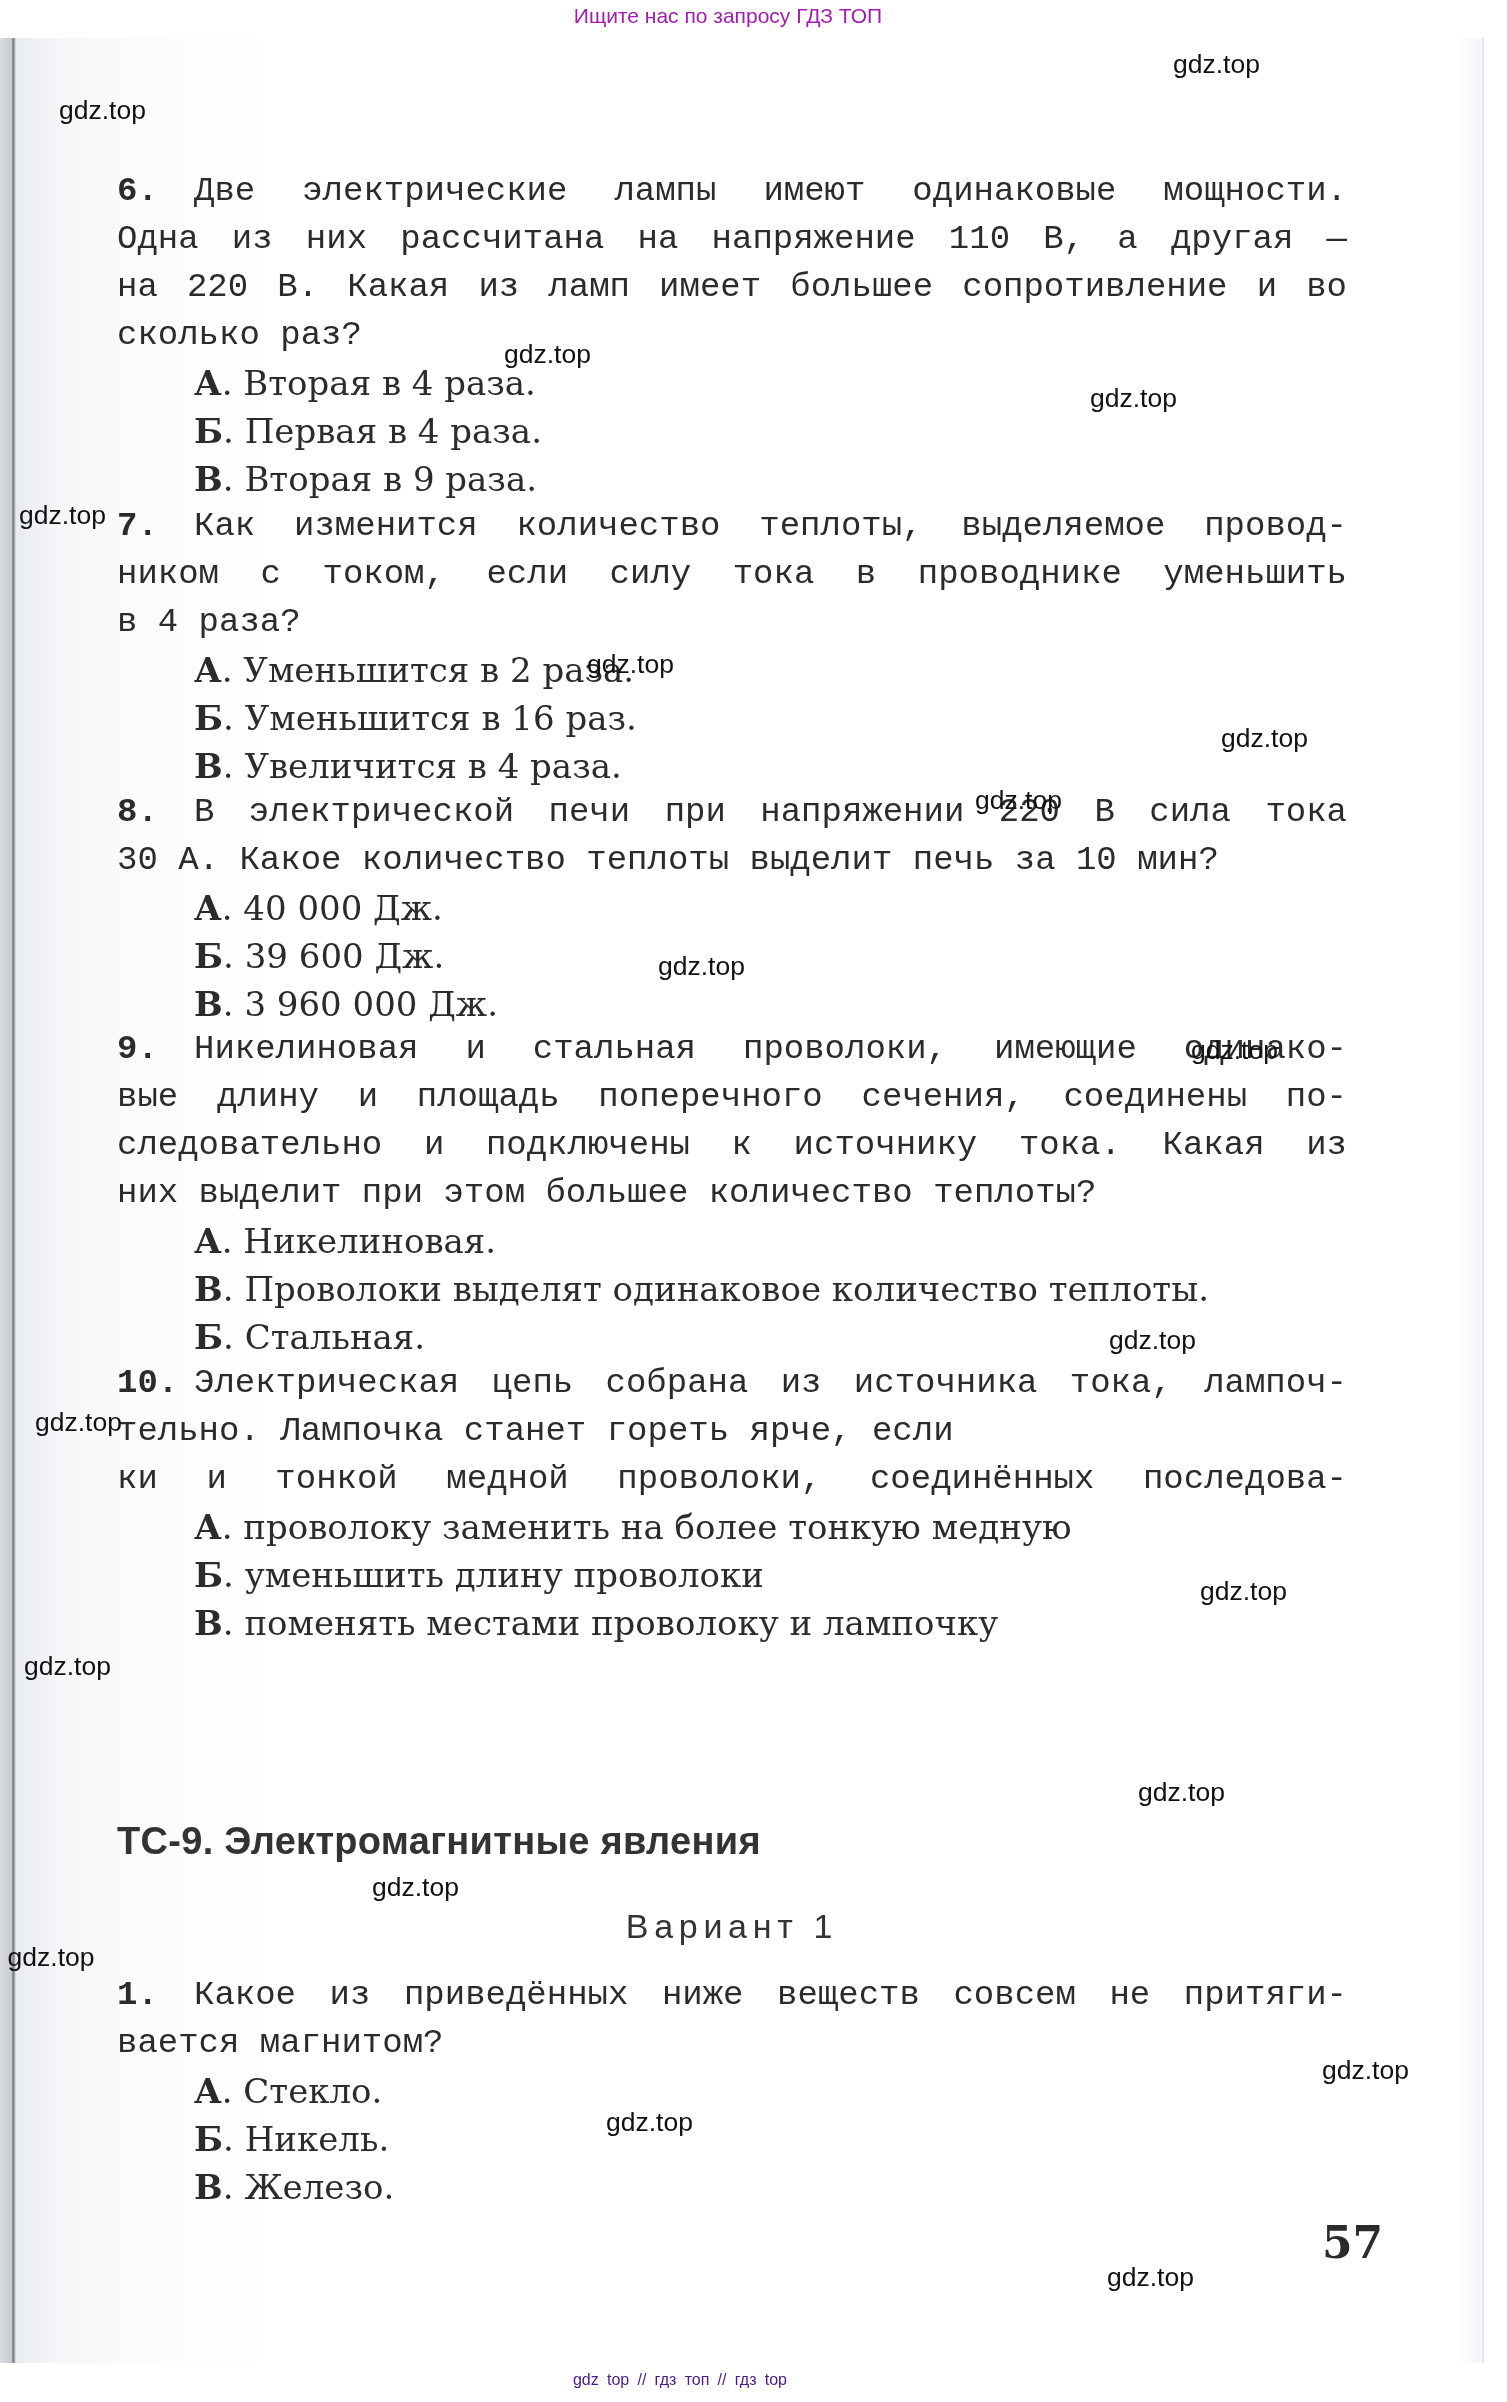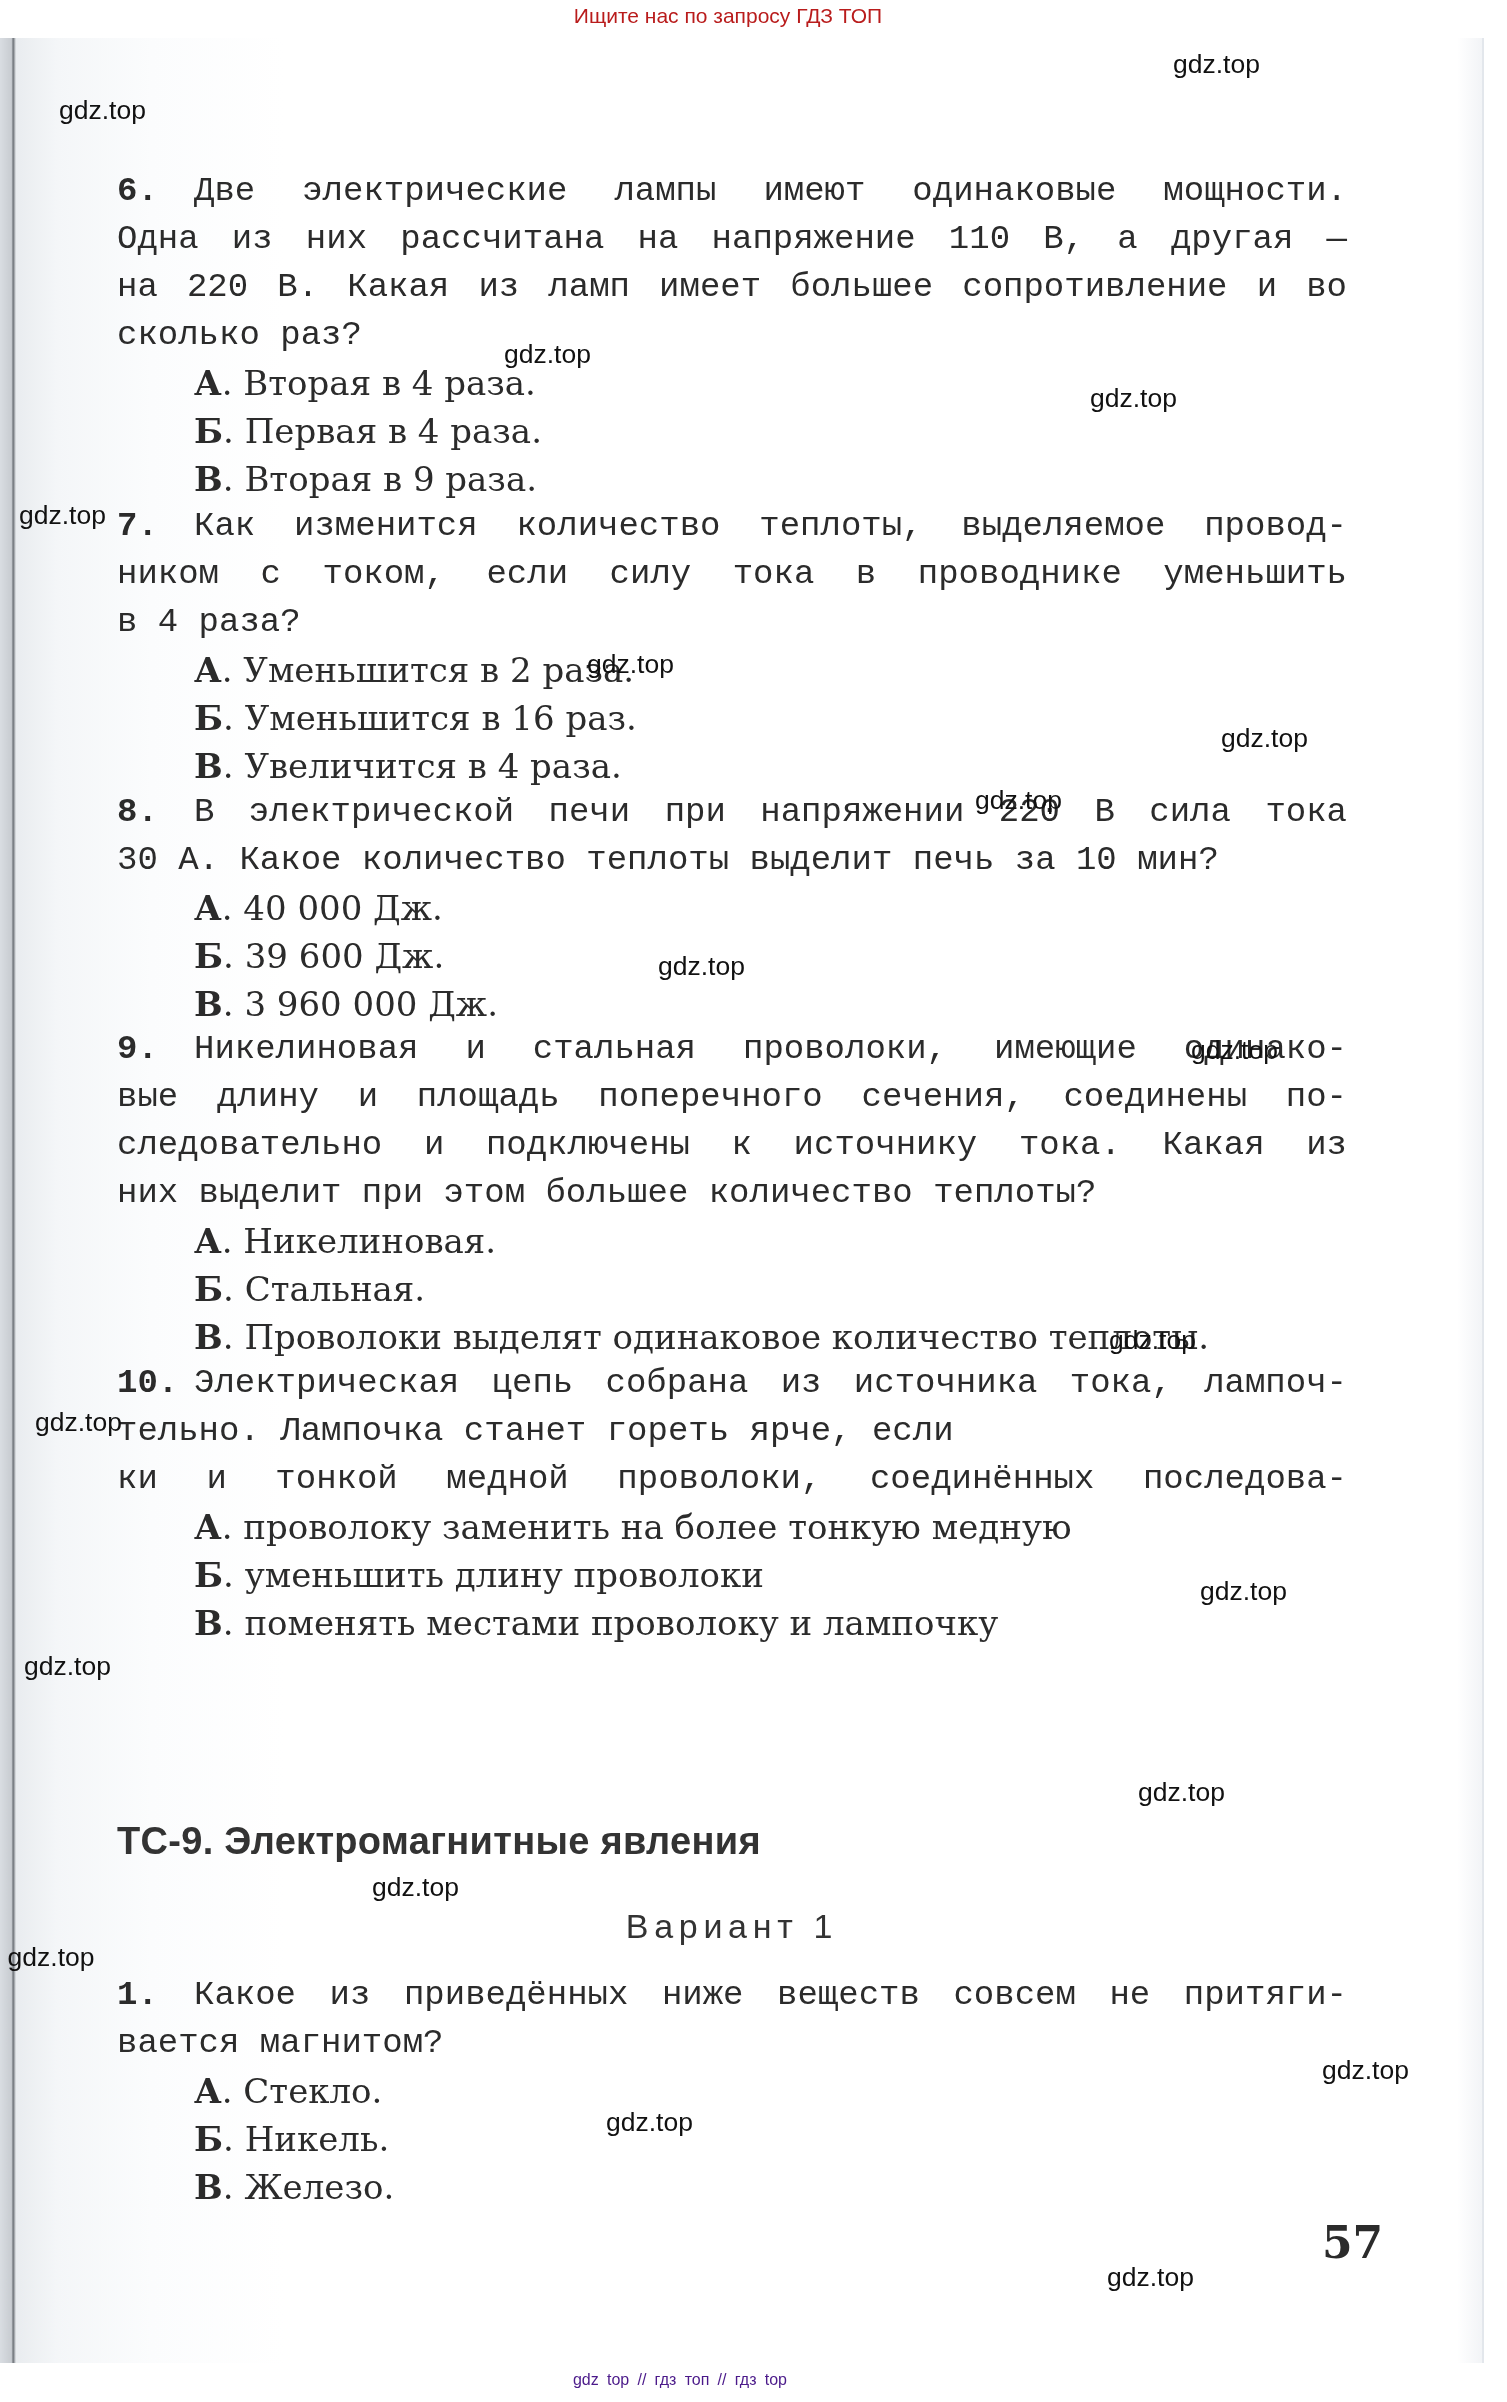--- a/index.html
+++ b/index.html
@@ -3,21 +3,21 @@
   <meta charset="utf-8">
   <style>
     html, body { margin: 0; padding: 0; }
     body {
       width: 1508px; height: 2403px; position: relative; overflow: hidden;
       background: #ffffff;
       font-family: "DejaVu Serif", serif;
     }
     .top-banner {
       position: absolute; left: 0; top: 3.8px; width: 1456px; text-align: center;
-      font-family: "Liberation Sans", sans-serif; font-size: 21px; color: #b91c1c;
+      font-family: "Liberation Sans", sans-serif; font-size: 21px; color: #a21caf;
     }
     .page {
       position: absolute; left: 0; top: 38px; width: 1484px; height: 2325px;
       background: linear-gradient(to right, #d9dde2 0px, #c8ccd1 11.4px, #6d7278 13.2px, #e9ecef 16px, #f4f6f8 57px, #fbfcfd 151px, #ffffff 284px, #ffffff 1457px, #f1f3f6 1484px);
     }
     .page::after {
       content: ""; position: absolute; right: 0; top: 0; width: 1.9px; height: 100%;
       background: #e3e7ec;
     }
     .content {
@@ -87,22 +87,22 @@
       <div class="opt"><span class="opt-letter">Б</span>. <span>39 600 Дж.</span></div>
       <div class="opt"><span class="opt-letter">В</span>. <span>3 960 000 Дж.</span></div>
     </div>
 
     <div class="q" style="top:987px">
       <div class="q-line q-body"><span class="q-num">9.</span><span>Никелиновая и стальная проволоки, имеющие одинако-</span></div>
       <div class="q-line q-body">вые длину и площадь поперечного сечения, соединены по-</div>
       <div class="q-line q-body">следовательно и подключены к источнику тока. Какая из</div>
       <div class="q-line q-body last">них выделит при этом большее количество теплоты?</div>
       <div class="opt"><span class="opt-letter">А</span>. <span>Никелиновая.</span></div>
+      <div class="opt"><span class="opt-letter">В</span>. <span>Проволоки выделят одинаковое количество теплоты.</span></div>
       <div class="opt"><span class="opt-letter">Б</span>. <span>Стальная.</span></div>
-      <div class="opt"><span class="opt-letter">В</span>. <span>Проволоки выделят одинаковое количество теплоты.</span></div>
     </div>
 
     <div class="q" style="top:1321px">
       <div class="q-line q-body"><span class="q-num">10.</span><span>Электрическая цепь собрана из источника тока, лампоч-</span></div>
       <div class="q-line q-body last">тельно. Лампочка станет гореть ярче, если</div>
       <div class="q-line q-body">ки и тонкой медной проволоки, соединённых последова-</div>
       <div class="opt"><span class="opt-letter">А</span>. <span>проволоку заменить на более тонкую медную</span></div>
       <div class="opt"><span class="opt-letter">Б</span>. <span>уменьшить длину проволоки</span></div>
       <div class="opt"><span class="opt-letter">В</span>. <span>поменять местами проволоку и лампочку</span></div>
     </div>

